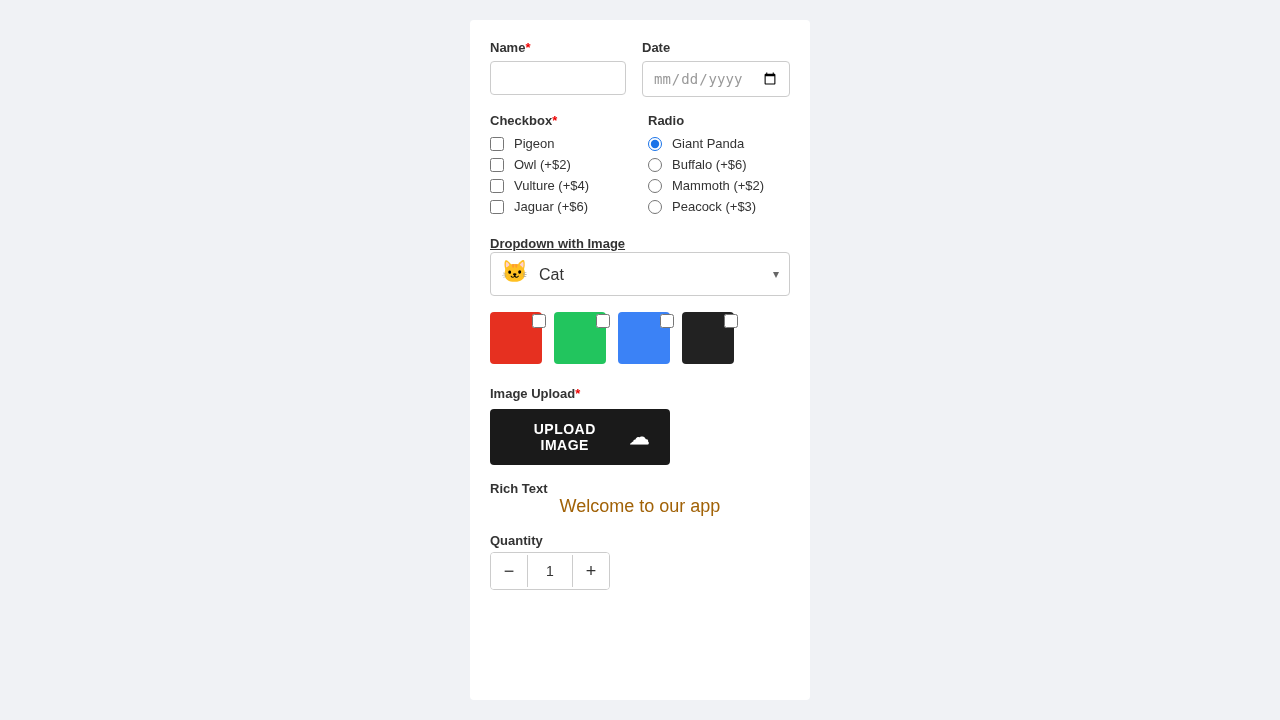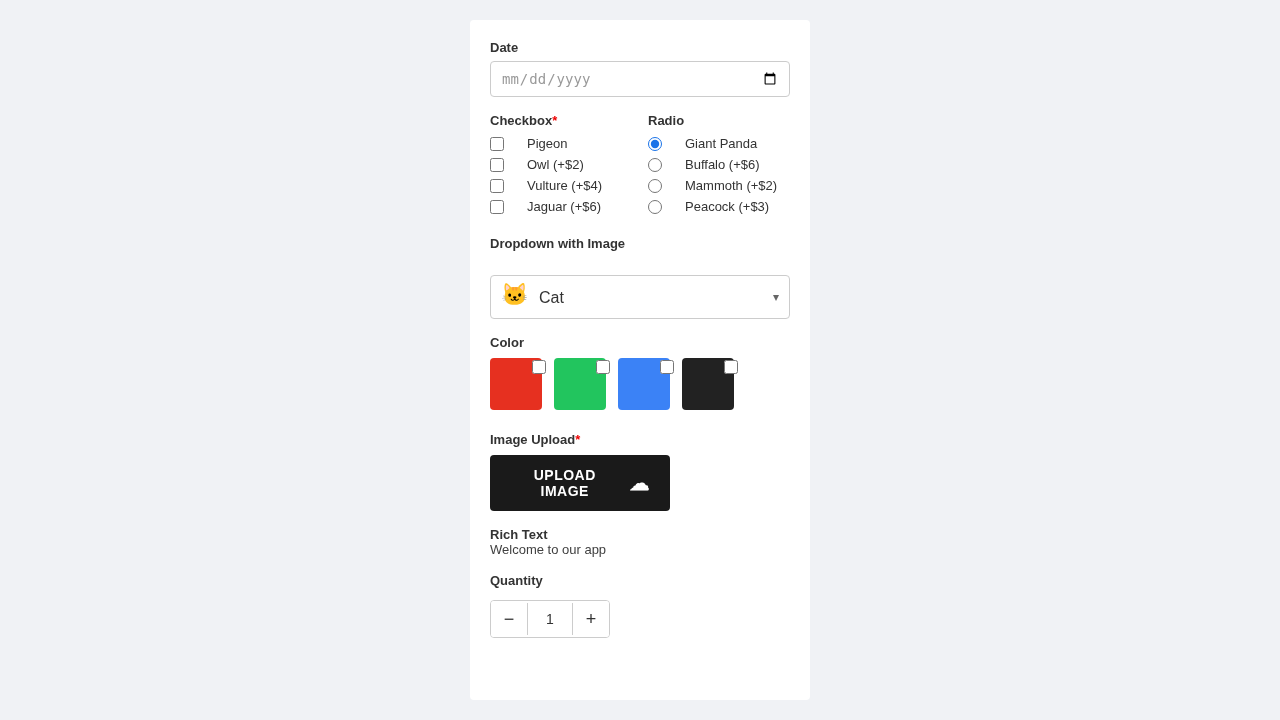--- a/index.html
+++ b/index.html
@@ -70,21 +70,21 @@
     .checkbox-group label, .radio-group label {
       display: block;
       font-size: 13px;
       font-weight: 600;
       margin-bottom: 8px;
       color: #333;
     }
     .checkbox-item, .radio-item {
       display: flex;
       align-items: center;
-      gap: 23px;
+      gap: 10px;
       margin-bottom: 6px;
       font-size: 13px;
       color: #333;
     }
     .checkbox-item input[type="checkbox"] {
       width: 14px;
       height: 14px;
       accent-color: #5b9bd5;
       cursor: pointer;
     }
@@ -93,22 +93,23 @@
       height: 14px;
       accent-color: #1a73e8;
       cursor: pointer;
     }
     .dropdown-section {
       margin-bottom: 16px;
     }
     .dropdown-label {
       font-size: 13px;
       font-weight: 600;
-      margin-bottom: 24px;
-      color: #333;
+      margin-bottom: 1px;
+      color: #333;
+      text-decoration: underline;
     }
     .dropdown-with-image {
       display: flex;
       align-items: center;
       border: 1px solid #ccc;
       border-radius: 4px;
       padding: 6px 10px;
       cursor: pointer;
       background: #fff;
       position: relative;
@@ -217,31 +218,32 @@
     }
     .rich-text-section {
       margin-bottom: 16px;
     }
     .rich-text-label {
       font-size: 13px;
       font-weight: 600;
       color: #333;
     }
     .rich-text-content {
-      font-size: 13px;
-      color: #404040;
+      font-size: 18px;
+      color: #a16207;
       font-weight: 500;
+      text-align: center;
     }
     .quantity-section {
       margin-bottom: 16px;
     }
     .quantity-label {
       font-size: 13px;
       font-weight: 600;
-      margin-bottom: 12px;
+      margin-bottom: 4px;
       color: #333;
     }
     .quantity-stepper {
       display: flex;
       align-items: center;
       border: 1px solid #ccc;
       border-radius: 4px;
       width: 120px;
       overflow: hidden;
     }
@@ -266,20 +268,26 @@
       padding: 8px 0;
     }
   </style>
 </head>
 <body>
 
 <div class="page-wrapper">
   <div class="form-container">
 
     <div class="row">
+      <div class="field-group">
+        <div class="field-label">
+          <span>Name</span><span class="required">*</span>
+        </div>
+        <input type="text" class="text-input" placeholder="" style="">
+      </div>
       <div class="field-group">
         <div class="field-label">Date</div>
         <input type="date" class="date-input" placeholder="mm/dd/yyyy" style="">
       </div>
     </div>
 
     <div class="two-col">
       <div class="checkbox-group">
         <label>
           <span>Checkbox</span><span class="required">*</span>
@@ -329,21 +337,20 @@
         <select class="dropdown-select">
           <option>Cat</option>
           <option>Dog</option>
           <option>Hippo</option>
         </select>
         <span class="dropdown-chevron">▾</span>
       </div>
     </div>
 
     <div class="color-section">
-      <div class="color-label">Color</div>
       <div class="color-swatches">
         <div class="color-swatch-wrapper">
           <div class="color-swatch" style="background:#e63020;"></div>
           <input type="checkbox" class="color-checkbox" style="">
         </div>
         <div class="color-swatch-wrapper">
           <div class="color-swatch" style="background:#22c55e;"></div>
           <input type="checkbox" class="color-checkbox" style="">
         </div>
         <div class="color-swatch-wrapper">

